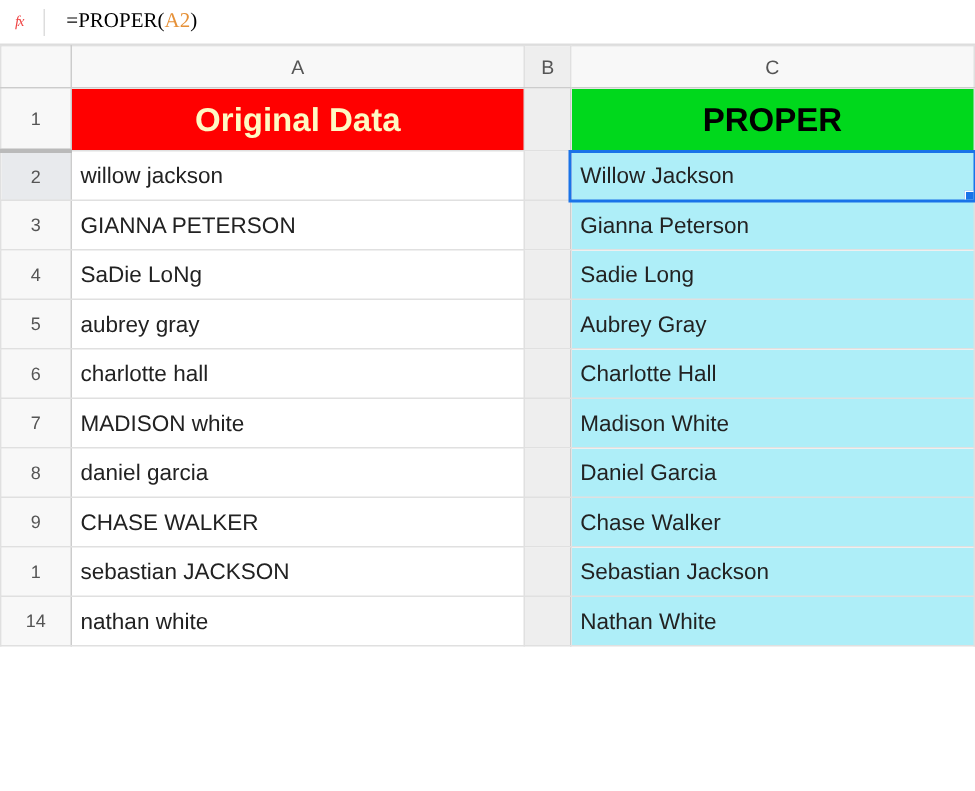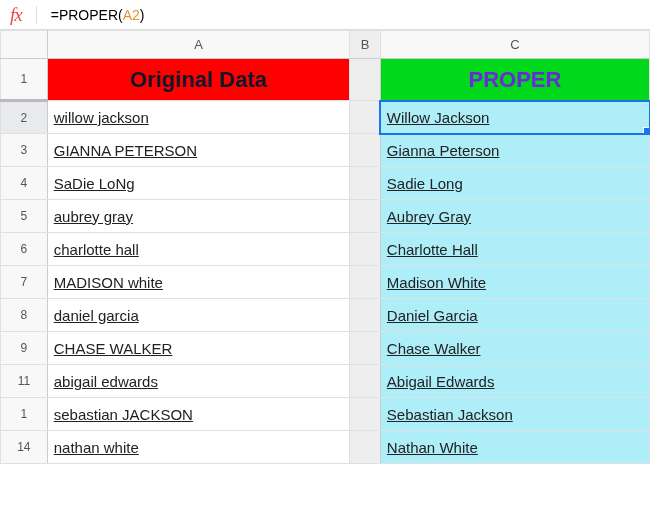--- a/index.html
+++ b/index.html
@@ -17,30 +17,30 @@
     align-items: center;
     height: 30px;
     border-bottom: 1px solid #ddd;
     padding: 0 10px;
     gap: 14px;
   }
   .fx-icon {
     font-style: italic;
     font-family: Georgia, 'Times New Roman', serif;
     color: #ef4444;
-    font-size: 19px;
+    font-size: 10px;
     letter-spacing: -1px;
   }
   .formula-divider {
     width: 1px;
     height: 18px;
     background: #ddd;
   }
   .formula-text {
-    font-family: Liberation Sans, sans-serif;
+    font-family: Liberation Serif, serif;
     font-size: 14px;
     color: #000;
   }
   .formula-text .ref { color: #e69138; }
   .grid {
     display: table;
     width: 100%;
     border-collapse: collapse;
   }
   .row { display: table-row; }
@@ -77,29 +77,29 @@
     border-right: 1px solid #ccc;
   }
   .col-a { width: 298px; }
   .col-b { width: 30px; background: #eee; }
   .col-c { width: 265px; }
   .hdr-red {
     background: #ff0000;
     font-weight: bold;
     font-size: 22px;
     text-align: center;
-    color: #0f172a;
+    color: #fef9c3;
     height: 42px;
   }
   .hdr-green {
     background: #00d81c;
     font-weight: bold;
     font-size: 22px;
     text-align: center;
-    color: #6d28d9;
+    color: #000000;
     height: 42px;
   }
   .spacer-cell {
     background: #eee;
     border-left: 1px solid #ccc;
     border-right: 1px solid #ccc;
   }
   .proper-cell {
     background: #aeeef8;
   }
@@ -112,21 +112,21 @@
   .selected::after {
     content: '';
     position: absolute;
     right: -2px;
     bottom: -2px;
     width: 6px;
     height: 6px;
     background: #1a73e8;
     border: 1px solid #fff;
   }
-  .data-text { color: #222; font-size: 15px; text-decoration: underline; }
+  .data-text { color: #222; font-size: 15px; }
   .active-row-head { background: #e8eaed; }
   .thick-bottom { border-bottom: 3px solid #bababa; }
 </style>
 </head>
 <body>
 
 <div class="formula-bar">
   <span class="fx-icon">fx</span>
   <span class="formula-divider"></span>
   <span class="formula-text">
@@ -200,26 +200,20 @@
   </div>
 
   <div class="row">
     <div class="cell row-head">9</div>
     <div class="cell col-a data-text">CHASE WALKER</div>
     <div class="cell col-b spacer-cell"></div>
     <div class="cell col-c proper-cell data-text">Chase Walker</div>
   </div>
 
 
-  <div class="row">
-    <div class="cell row-head">11</div>
-    <div class="cell col-a data-text">abigail edwards</div>
-    <div class="cell col-b spacer-cell"></div>
-    <div class="cell col-c proper-cell data-text">Abigail Edwards</div>
-  </div>
 
   <div class="row">
     <div class="cell row-head">1</div>
     <div class="cell col-a data-text">sebastian JACKSON</div>
     <div class="cell col-b spacer-cell"></div>
     <div class="cell col-c proper-cell data-text">Sebastian Jackson</div>
   </div>
 
 
   <div class="row">

